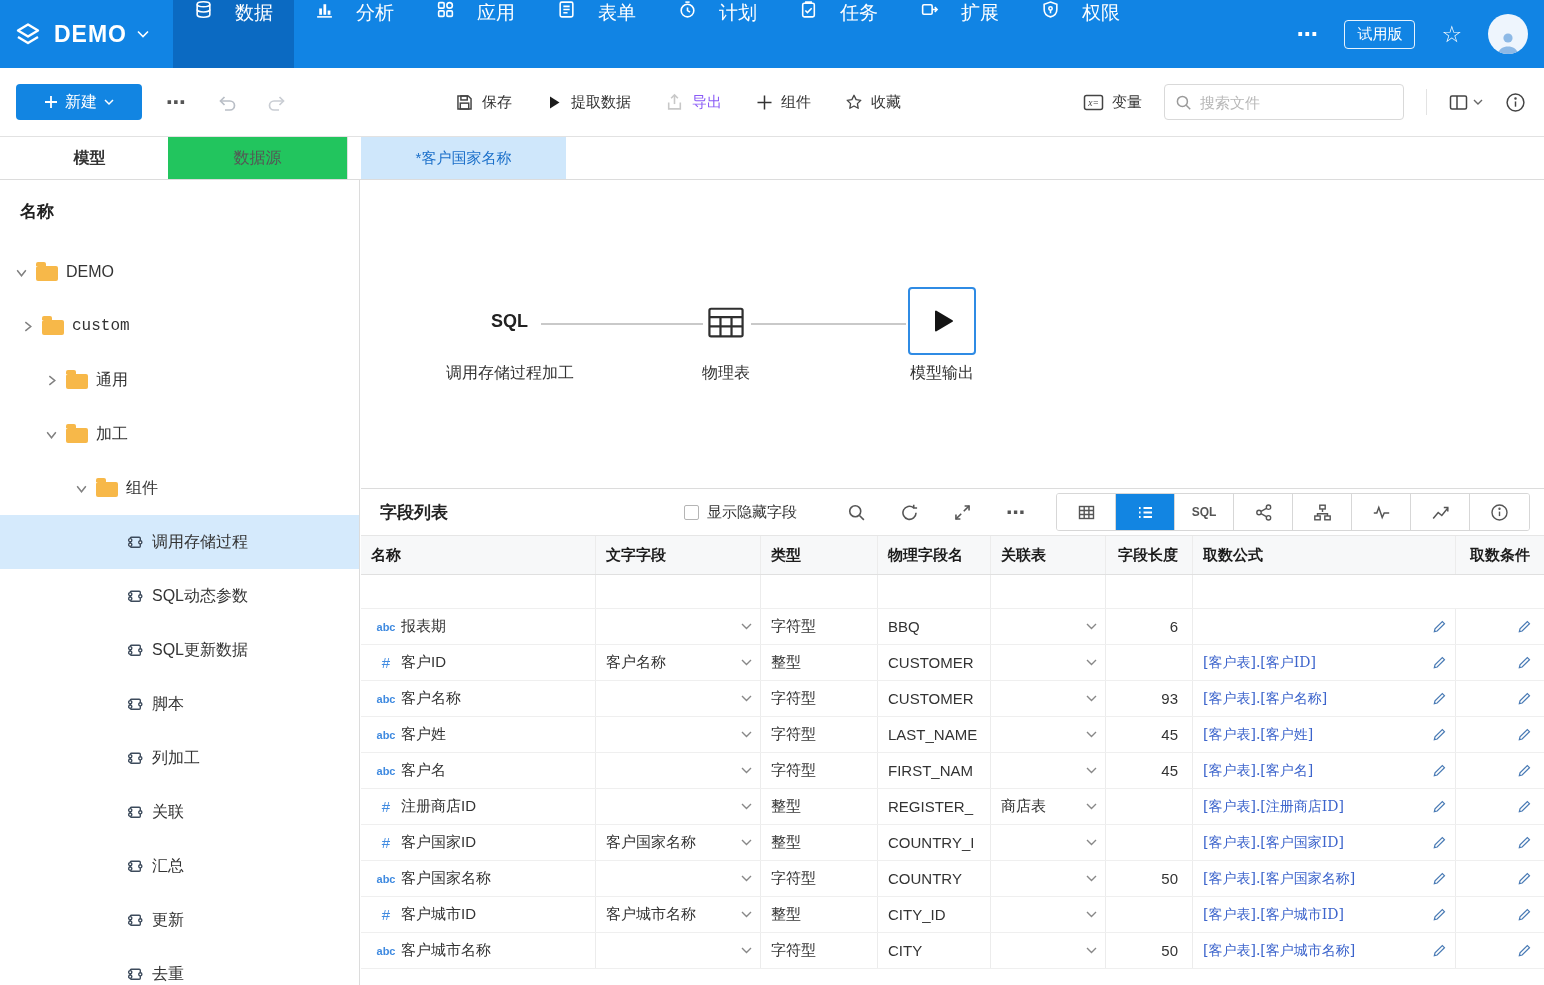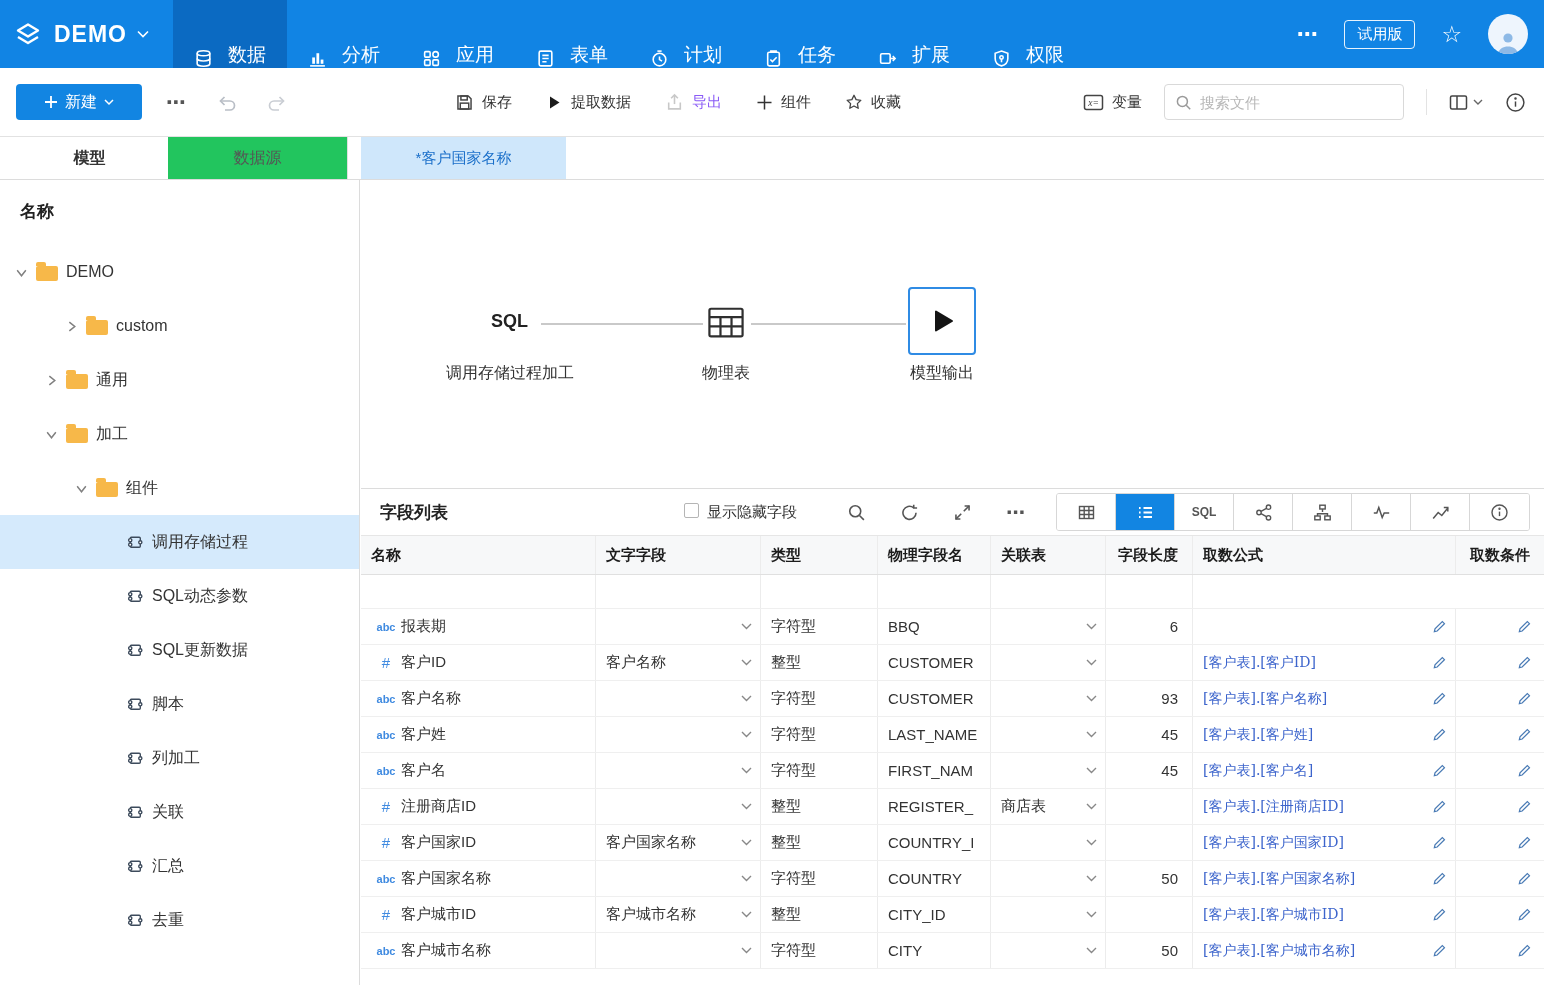--- a/index.html
+++ b/index.html
@@ -6,21 +6,21 @@
 html,body{width:1544px;height:985px}
 body{position:relative;font-family:"Liberation Sans","DejaVu Sans",sans-serif;color:#333;background:#fff;overflow:hidden;-webkit-font-smoothing:antialiased}
 svg{display:block}
 .icon{display:inline-flex;align-items:center;justify-content:center;flex:none}
 
 
 .topbar{position:absolute;top:0;left:0;right:0;height:68px;background:#1184e4;display:flex;align-items:center;color:#fff}
 .brand{display:flex;align-items:center;gap:10px;padding:0 10px 0 12px;height:100%;cursor:pointer}
 .brand-name{font-size:23px;font-weight:700;letter-spacing:1px}
 .nav{display:flex;height:100%;margin-left:14px}
-.nav-item{display:flex;align-items:flex-end;gap:15px;padding:0 21px;font-size:19px;cursor:pointer;white-space:nowrap}
+.nav-item{display:flex;align-items:flex-start;gap:22px;padding:0 21px;font-size:19px;cursor:pointer;white-space:nowrap}
 .nav-item.active{background:#0b6ac2}
 .topbar-right{margin-left:auto;display:flex;align-items:center;gap:26px;padding-right:16px}
 .more-dots{font-size:21px;font-weight:700;letter-spacing:1px;cursor:pointer}
 .trial{border:1px solid rgba(255,255,255,.9);border-radius:4px;padding:4px 12px;font-size:15px}
 .star-glyph{font-size:23px;cursor:pointer}
 .avatar{width:40px;height:40px;border-radius:50%;background:#eef5fd;display:flex;align-items:flex-end;justify-content:center;overflow:hidden;cursor:pointer}
 
 
 .toolbar{position:absolute;top:68px;left:0;right:0;height:69px;border-bottom:1px solid #e2e2e2;display:flex;align-items:center;background:#fff}
 .btn-new{margin-left:16px;height:36px;background:#1285e2;color:#fff;border:none;border-radius:4px;display:flex;align-items:center;gap:7px;padding:0 28px;font-size:16px;cursor:pointer;font-family:inherit}
@@ -68,21 +68,21 @@
 .out-node{position:absolute;left:547px;top:107px;width:68px;height:68px;background:#fff;border:2px solid #2f8be4;border-radius:4px;display:flex;align-items:center;justify-content:center;cursor:pointer}
 .node-label{position:absolute;top:183px;font-size:16px;color:#333;text-align:center;white-space:nowrap}
 .nl1{left:64px;width:170px}
 .nl2{left:315px;width:100px}
 .nl3{left:520px;width:122px}
 
 
 .fields{position:absolute;left:361px;top:488px;right:0;bottom:0;border-top:1px solid #dcdcdc;background:#fff;display:flex;flex-direction:column;overflow:hidden}
 .fp-head{height:46px;flex:none;display:flex;align-items:center;padding-left:19px}
 .fp-title{font-size:17px;font-weight:700;color:#222}
-.fp-check{display:flex;align-items:flex-start;gap:8px;font-size:15px;color:#333;margin-left:236px;cursor:pointer}
+.fp-check{display:flex;align-items:center;gap:8px;font-size:15px;color:#333;margin-left:236px;cursor:pointer}
 .cbx{width:15px;height:15px;border:1px solid #b5b5b5;border-radius:2px;background:#fff}
 .fp-icons{display:flex;align-items:center;gap:34px;margin-left:50px;color:#555}
 .fp-icons .icon{cursor:pointer}
 .fp-more{font-size:19px;font-weight:700;color:#555;letter-spacing:1px;cursor:pointer}
 .fp-group{margin-left:auto;margin-right:14px;display:flex;border:1px solid #d7d7d7;border-radius:3px;overflow:hidden}
 .fp-btn{width:59px;height:36px;display:flex;align-items:center;justify-content:center;border-right:1px solid #d7d7d7;background:#fff;color:#555;cursor:pointer}
 .fp-btn:last-child{border-right:none}
 .fp-btn.active{background:#1285e2;color:#fff}
 .sqltxt{font-size:12px;font-weight:700}
 
@@ -349,21 +349,21 @@
         <span class="chevron icon">
           <svg width="13" height="13" viewBox="0 0 12 12">
             <path d="M4 2l5 4-5 4" fill="none" stroke="currentColor" stroke-width="1.4"></path>
           </svg>
         </span>
         <span class="folder"></span>
 
         <span class="tree-label">DEMO</span>
       </div>
 
-      <div class="tree-row" style="padding-left: 64px;">
+      <div class="tree-row" style="padding-left: 20px; font-family: Liberation Mono, monospace;">
         <span class="chevron icon">
           <svg width="13" height="13" viewBox="0 0 12 12">
             <path d="M4 2l5 4-5 4" fill="none" stroke="currentColor" stroke-width="1.4"></path>
           </svg>
         </span>
         <span class="folder"></span>
 
         <span class="tree-label">custom</span>
       </div>
 
@@ -519,20 +519,37 @@
           <svg width="18" height="18" viewBox="0 0 17 17" fill="none" stroke="currentColor" stroke-width="1.3">
             <rect x="4" y="4" width="9.5" height="9.5" rx="1"></rect>
             <circle cx="4" cy="6.8" r="1.5" fill="#fff"></circle>
             <circle cx="4" cy="11" r="1.5" fill="#fff"></circle>
             <circle cx="13.5" cy="8.8" r="1.5" fill="#fff"></circle>
           </svg>
         </span>
         <span class="tree-label">汇总</span>
       </div>
 
+      <div class="tree-row leaf" style="padding-left: 104px;">
+        <span class="chevron icon">
+          <svg width="13" height="13" viewBox="0 0 12 12">
+            <path d="M4 2l5 4-5 4" fill="none" stroke="currentColor" stroke-width="1.4"></path>
+          </svg>
+        </span>
+
+        <span class="leaf-ic icon">
+          <svg width="18" height="18" viewBox="0 0 17 17" fill="none" stroke="currentColor" stroke-width="1.3">
+            <rect x="4" y="4" width="9.5" height="9.5" rx="1"></rect>
+            <circle cx="4" cy="6.8" r="1.5" fill="#fff"></circle>
+            <circle cx="4" cy="11" r="1.5" fill="#fff"></circle>
+            <circle cx="13.5" cy="8.8" r="1.5" fill="#fff"></circle>
+          </svg>
+        </span>
+        <span class="tree-label">更新</span>
+      </div>
 
       <div class="tree-row leaf" style="padding-left: 104px;">
         <span class="chevron icon">
           <svg width="13" height="13" viewBox="0 0 12 12">
             <path d="M4 2l5 4-5 4" fill="none" stroke="currentColor" stroke-width="1.4"></path>
           </svg>
         </span>
 
         <span class="leaf-ic icon">
           <svg width="18" height="18" viewBox="0 0 17 17" fill="none" stroke="currentColor" stroke-width="1.3">

